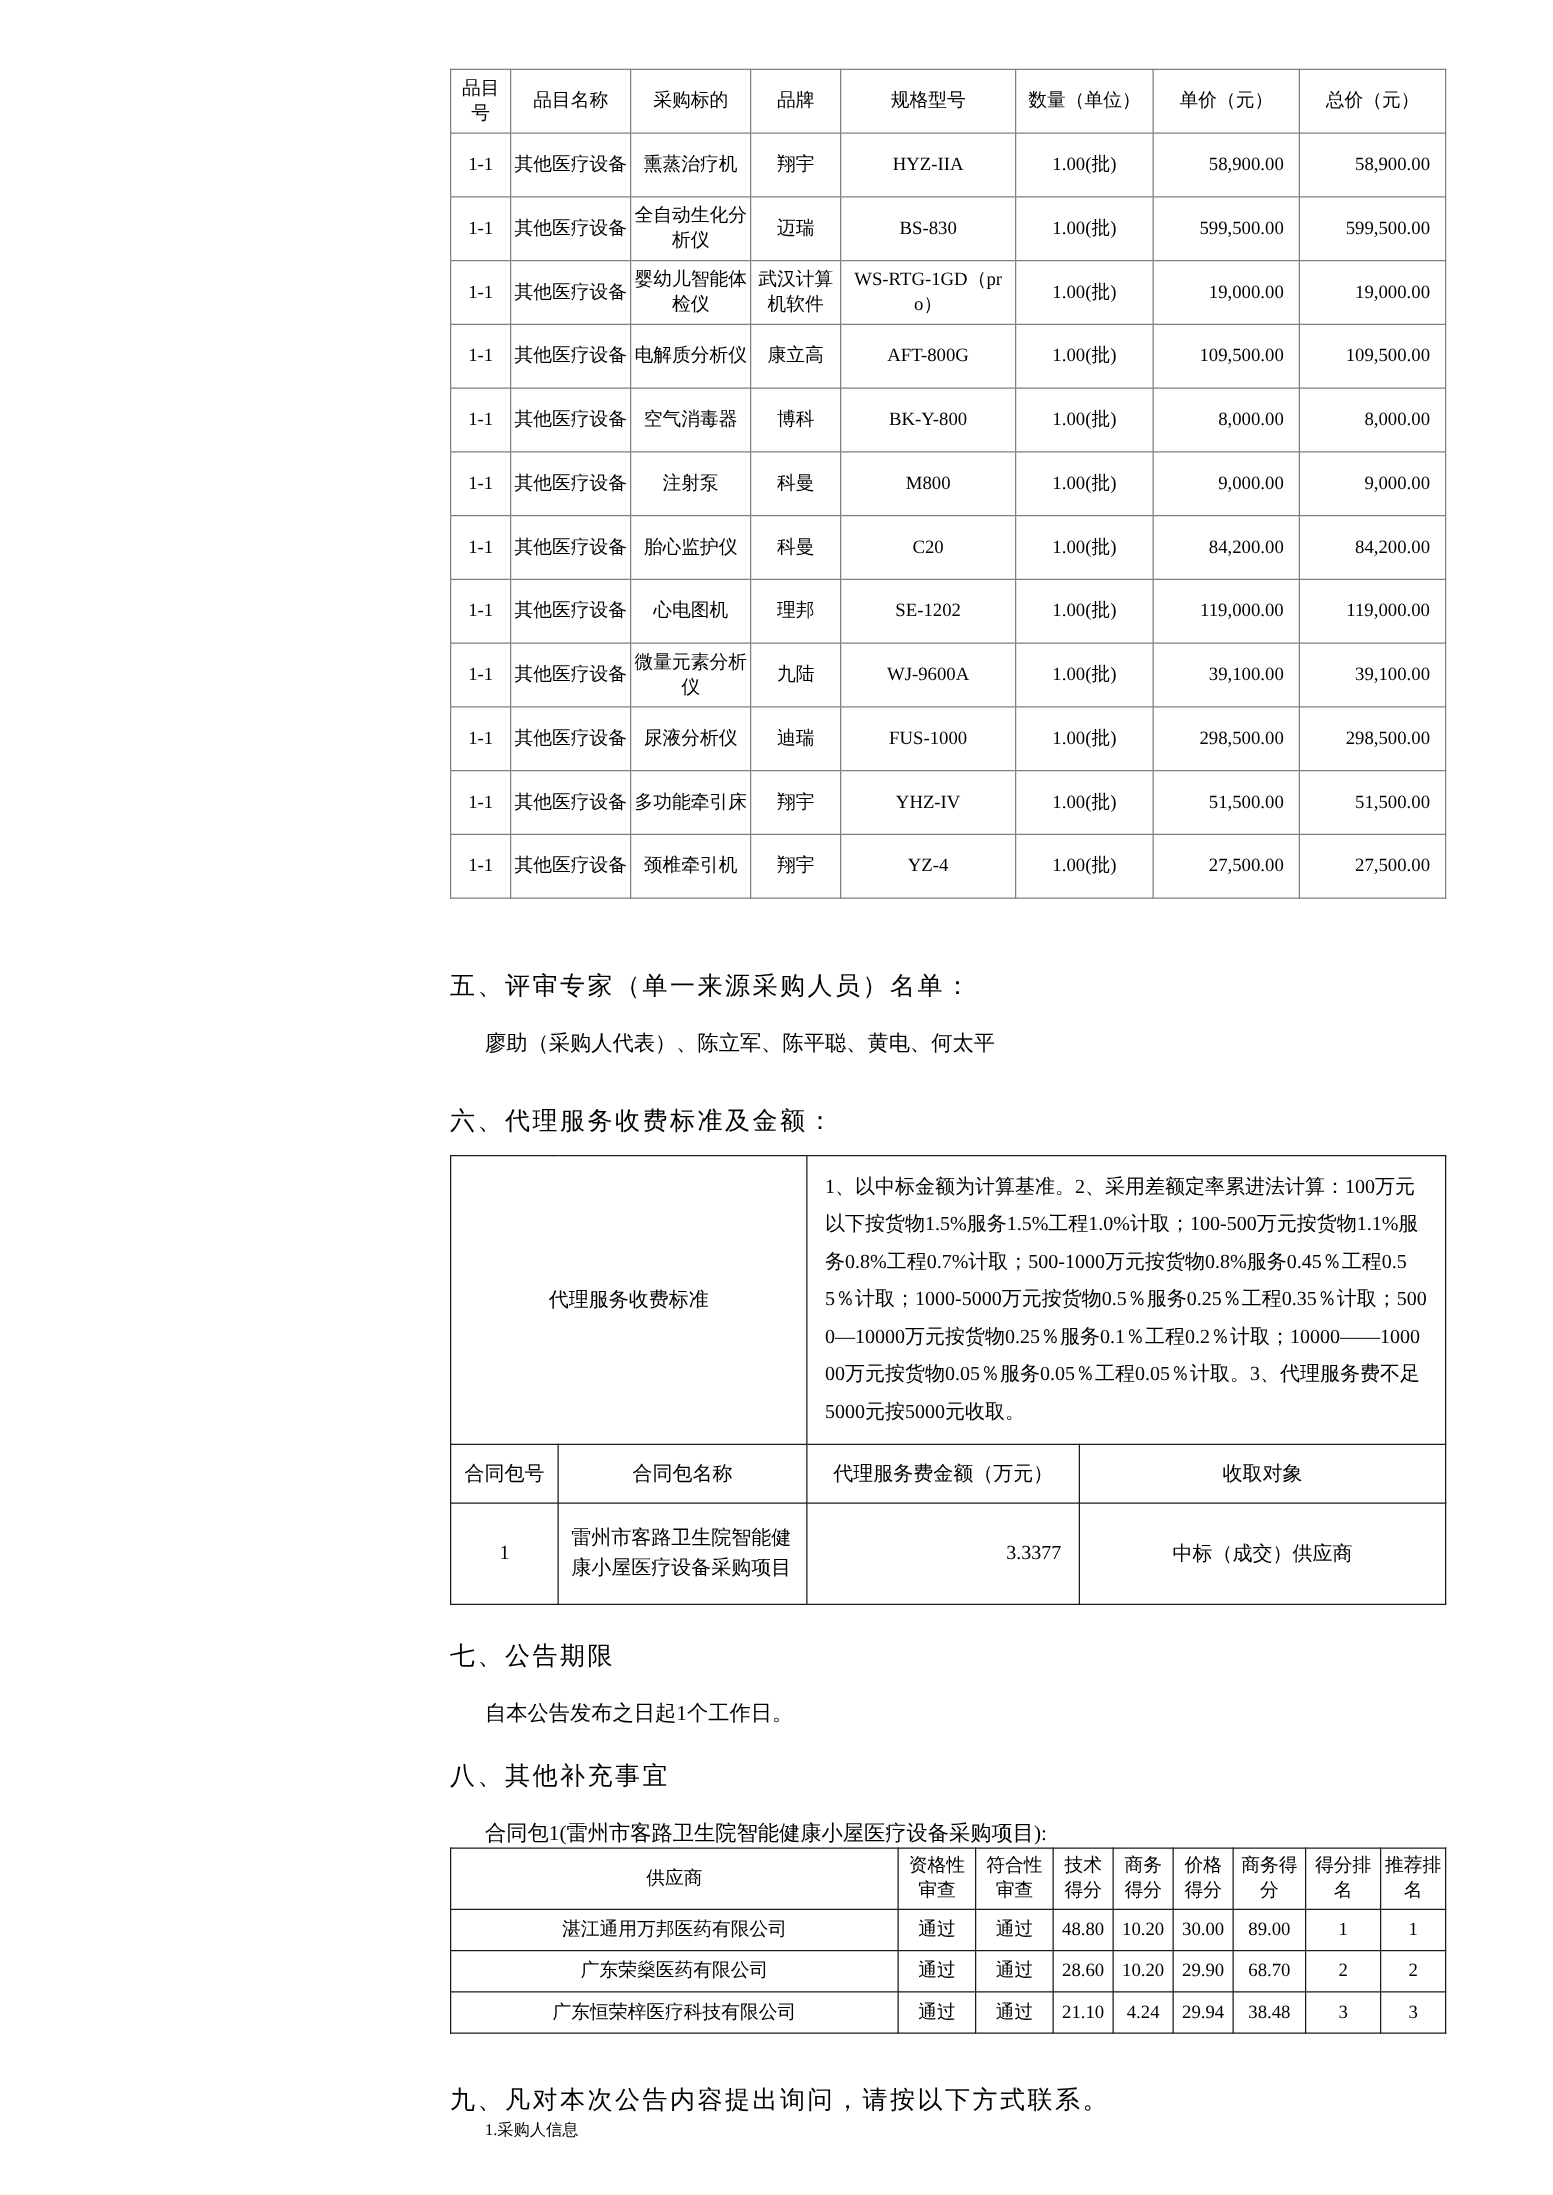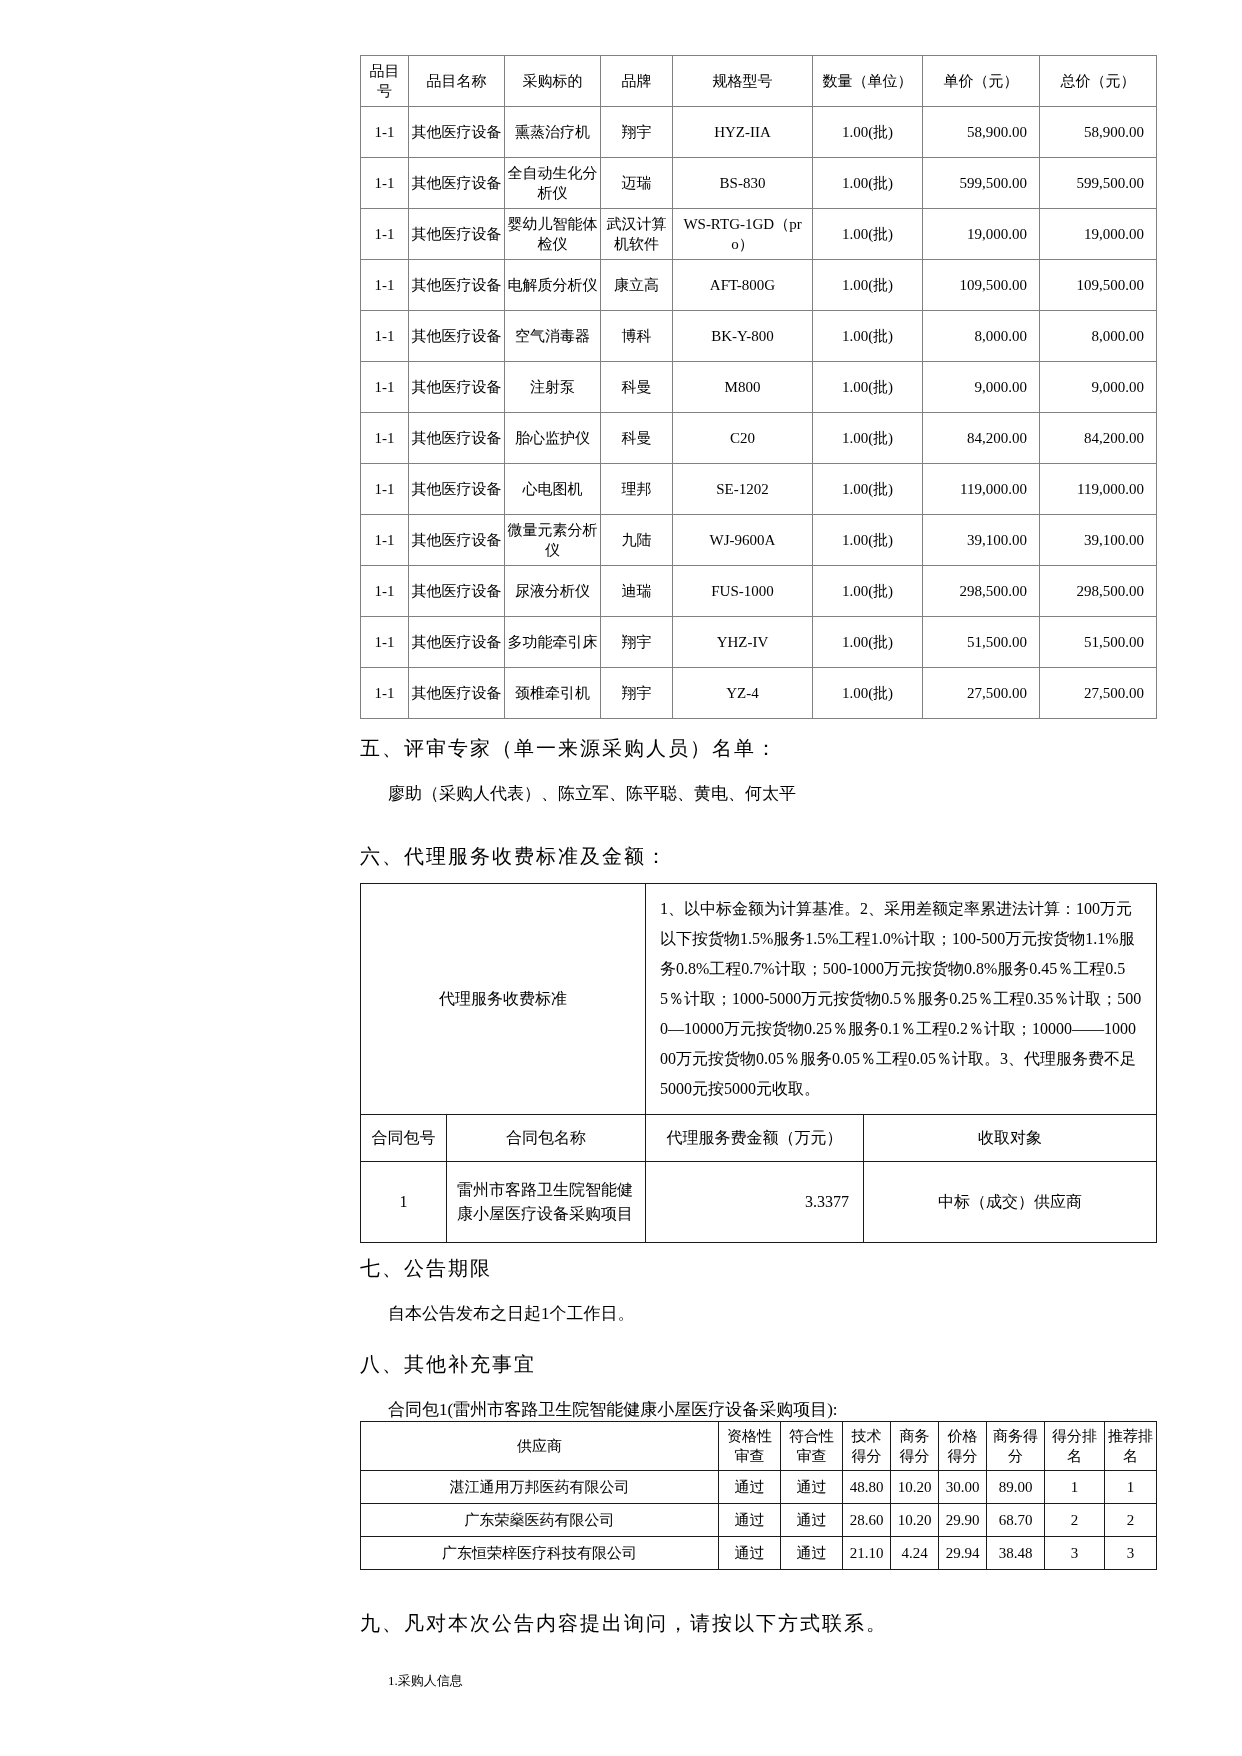--- a/index.html
+++ b/index.html
@@ -15,27 +15,27 @@
   .items-table th,.items-table td{
     border:1px solid #808080;font-size:15px;font-weight:normal;text-align:center;
     padding:3px 2px;line-height:20px;word-break:break-all;
   }
   .items-table thead th{height:44px;}
   .items-table td{height:44px;}
   .items-table td:nth-child(7),.items-table td:nth-child(8){text-align:right;padding-right:12px;}
 
   
   .sec-title{font-size:20px;line-height:26px;letter-spacing:2px;margin:0;font-weight:normal;}
-  .t5{margin-top:16px;}
+  .t5{margin-top:57px;}
   .t6{margin-top:38px;}
-  .t7{margin-top:12px;}
+  .t7{margin-top:28px;}
   .t8{margin-top:26px;}
   .t9{margin-top:40px;}
   .sec-body{font-size:17px;line-height:22px;margin:22px 0 0 0;padding-left:28px;}
-  .sec-note{font-size:13px;line-height:17px;margin:36px 0 0 0;padding-left:28px;}
+  .sec-note{font-size:13px;line-height:17px;margin:2px 0 0 0;padding-left:28px;}
 
   
   .fee-table{margin-top:14px;width:796px;}
   .fee-table td{border:1px solid #1a1a1a;font-size:16px;}
   .fee-label{text-align:center;}
   .fee-text{text-align:left;line-height:30px;padding:10px 14px;word-break:break-all;}
   .fee-h{height:44px;text-align:center;}
   .fee-no{text-align:center;}
   .fee-name{text-align:left;padding:8px 10px;line-height:24px;}
   .fee-amount{text-align:right;padding-right:14px;}

